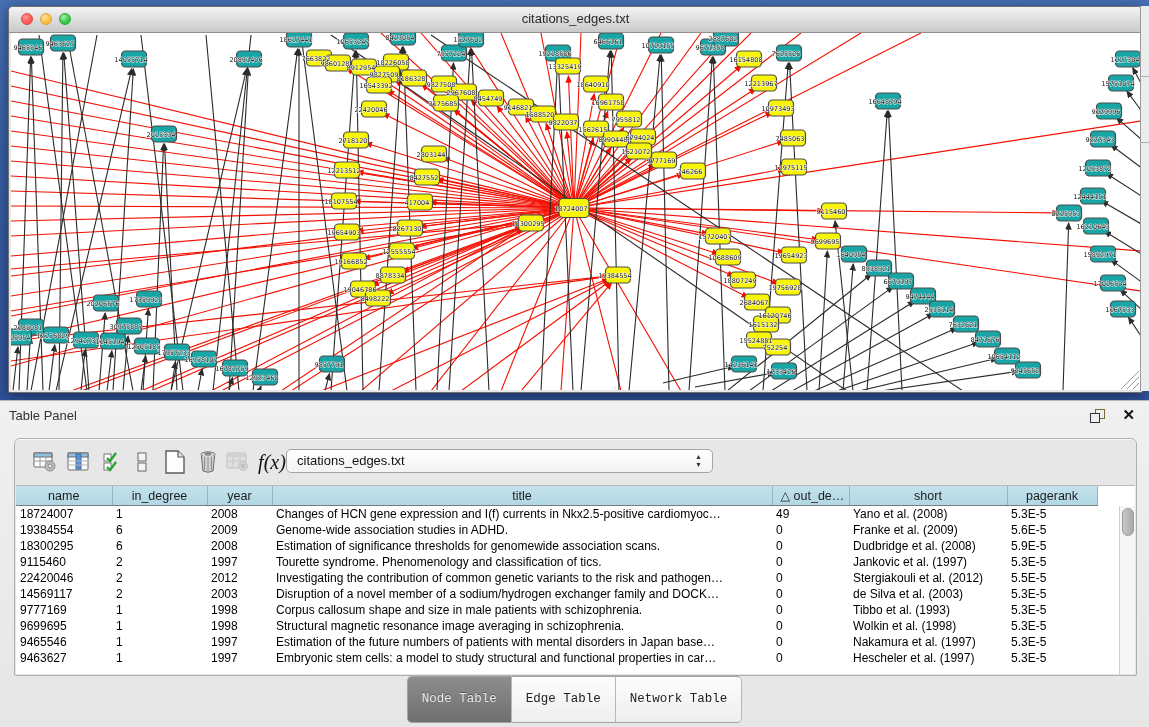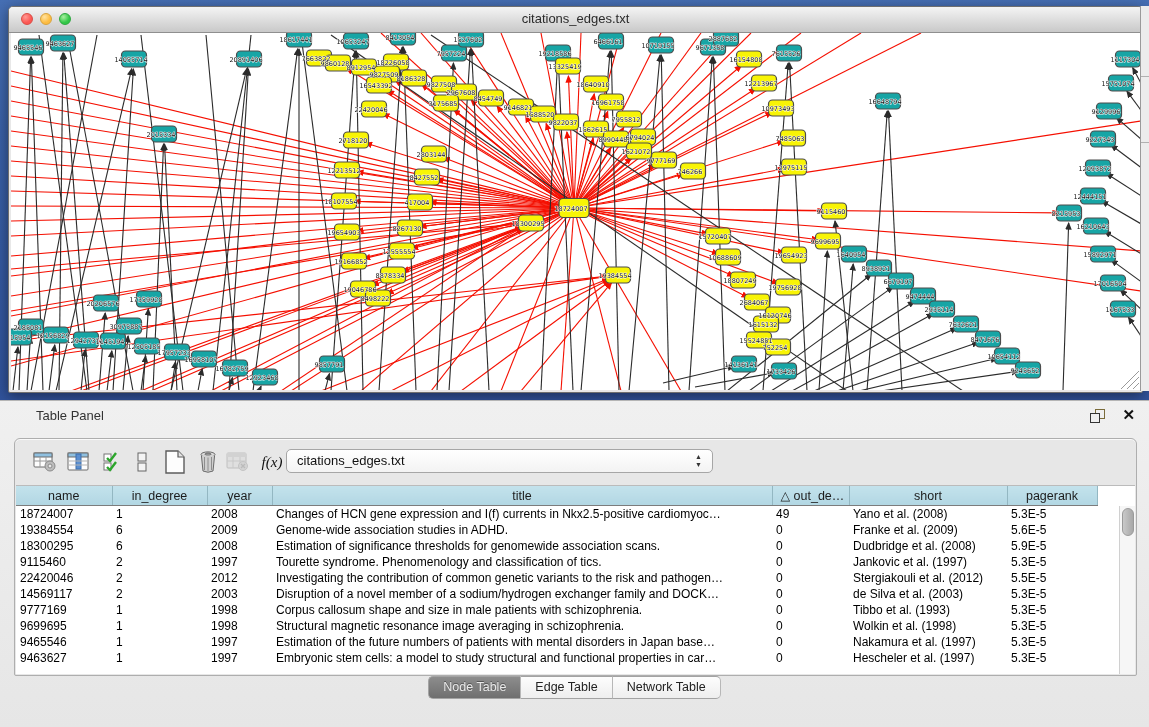--- a/index.html
+++ b/index.html
@@ -38,36 +38,36 @@
     background:#ececec;border-left:1px solid #9a9a9a;
   }
   #right-sliver .div1,#right-sliver .div2{position:absolute;left:0;right:0;height:1px;background:#b0b0b0;}
   #right-sliver .div1{top:70px}#right-sliver .div2{top:136px}
   
   #table-panel{
     position:absolute;left:0;top:400px;width:1149px;height:327px;
     background:linear-gradient(180deg,#f0f0f0,#e6e6e6);
     border-top:1px solid #b5b5b5;
   }
-  #panel-header{position:absolute;left:0;top:0;right:0;height:30px;margin-left:27px;}
+  #panel-header{position:absolute;left:0;top:0;right:0;height:30px;}
   #panel-title{position:absolute;left:9px;top:7px;font-size:13px;color:#333;}
   #float-icon{position:absolute;right:44px;top:8px;width:15px;height:14px;}
   #float-icon .back{position:absolute;left:5px;top:0;width:8px;height:8px;border:1.5px solid #7a6b3a;background:transparent;}
   #float-icon .front{position:absolute;left:0;top:4px;width:8px;height:8px;border:1.5px solid #333;background:#efefef;}
   #panel-close{position:absolute;right:14px;top:6px;font-size:15px;font-weight:bold;color:#111;line-height:16px;}
   #inset{
     position:absolute;left:14px;top:37px;width:1121px;height:236px;
     background:#e7e7e7;border:1px solid #aeaeae;border-radius:6px 6px 2px 2px;
     box-shadow:inset 0 1px 0 #fafafa;
   }
   
   #tp-toolbar{position:absolute;left:0;top:0;right:0;height:44px;}
   .tbtn{position:absolute;top:9px;width:28px;height:28px;display:flex;align-items:center;justify-content:center;}
   .tbtn svg{display:block;}
-  #fx-btn{font-family:"Liberation Serif",serif;font-style:italic;font-size:15px;color:#111;}
+  #fx-btn{font-family:"Liberation Serif",serif;font-style:italic;font-size:20px;color:#111;}
   #combo{
     position:absolute;left:271px;top:10px;width:427px;height:24px;box-sizing:border-box;
     background:linear-gradient(180deg,#ffffff,#f3f3f3);
     border:1px solid #a6a6a6;border-radius:5px;
     font-size:13px;color:#111;line-height:22px;padding-left:10px;
   }
   #combo .arrows{position:absolute;right:10px;top:3px;font-size:7px;color:#333;line-height:8px;text-align:center;}
   
   #tbl-wrap{position:absolute;left:1px;top:46px;right:1px;bottom:1px;background:#fff;overflow:hidden;border-top:1px solid #bbb;}
   table{border-collapse:collapse;table-layout:fixed;width:1081px;}
@@ -83,23 +83,23 @@
   }
   #vscroll{
     position:absolute;right:0;top:20px;bottom:0;width:15px;
     background:#f6f6f6;border-left:1px solid #d0d0d0;
   }
   #vthumb{position:absolute;left:2px;top:2px;width:10px;height:26px;border-radius:6px;
     background:linear-gradient(90deg,#c9c9c9,#a8a8a8);border:1px solid #9a9a9a;}
   
   #tabbar{position:absolute;left:0;top:275px;width:100%;display:flex;justify-content:center;}
   .tab{
-    height:21px;line-height:21px;padding:0 14px;font-size:12.5px;color:#222;
+    height:21px;line-height:21px;padding:12px 14px;font-size:12.5px;color:#222;
     background:linear-gradient(180deg,#fdfdfd,#eeeeee);
-    border-top:1px solid #a3a3a3;border-bottom:1px solid #a3a3a3;border-right:1px solid #b7b7b7;
+    border-top:1px solid #a3a3a3;border-bottom:1px solid #a3a3a3;border-right:1px solid #b7b7b7;font-family:Liberation Mono, monospace;
   }
   .tab:first-child{border-left:1px solid #a3a3a3;border-radius:5px 0 0 5px;}
   .tab:last-child{border-radius:0 5px 5px 0;}
   .tab.active{background:linear-gradient(180deg,#8d8d8d,#6f6f6f);color:#e9e9e9;text-shadow:0 -1px 0 #555;}
   
   #statusbar{
     position:absolute;left:0;bottom:0;width:100%;height:27px;
     background:linear-gradient(180deg,#efefef,#dcdcdc);border-top:1px solid #b2b2b2;
   }
   #mem-label{position:absolute;right:40px;top:7px;font-size:12px;color:#222;}

